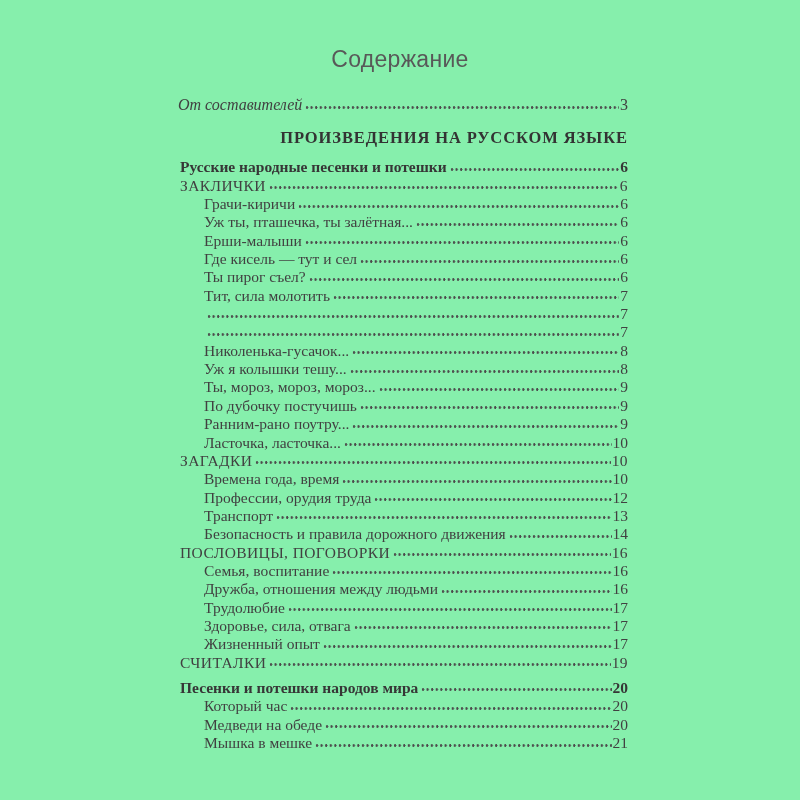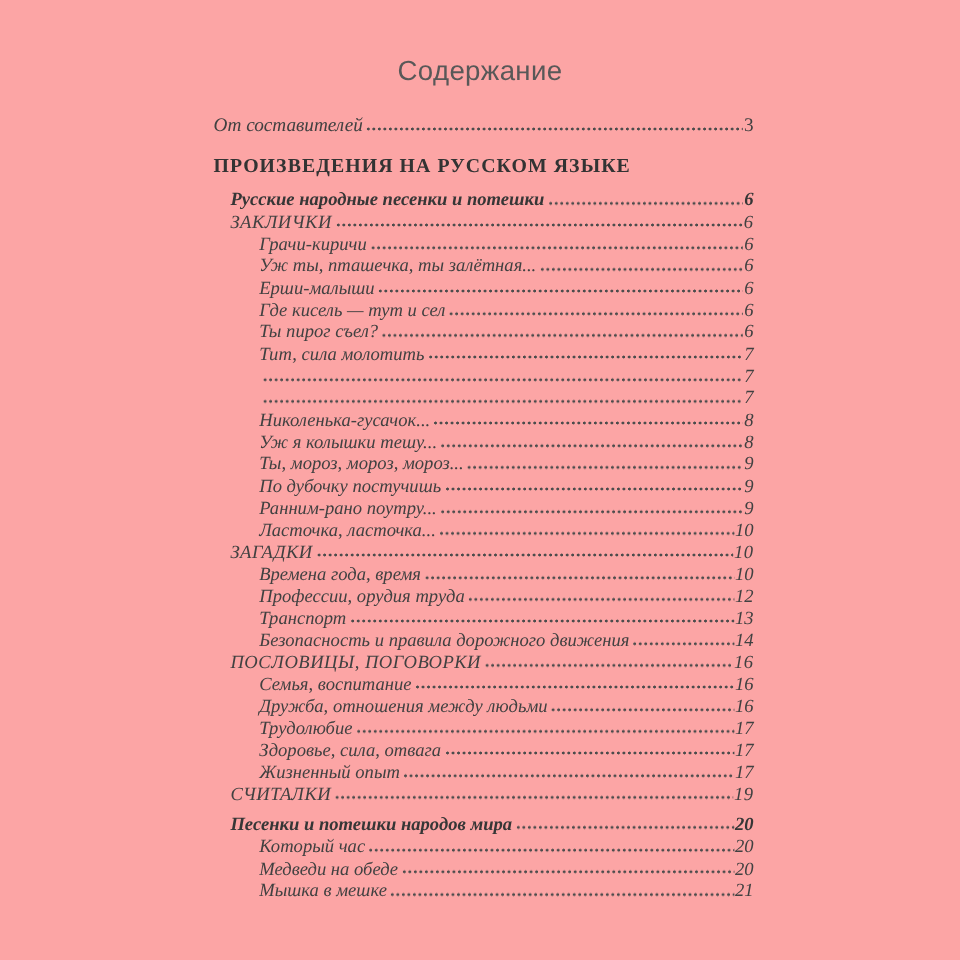--- a/index.html
+++ b/index.html
@@ -6,21 +6,21 @@
   body {
     width: 800px; height: 800px;
     background: #ffffff;
     font-family: "Liberation Serif", serif;
     color: #414141;
     overflow: hidden;
   }
   .page {
     position: relative;
     width: 800px; height: 800px;
-    background: #fca5a5;
+    background: #86efac;
   }
   .doc-title {
     position: absolute;
     top: 46px; left: 0; width: 100%;
     text-align: center;
     font-family: "Liberation Sans", sans-serif;
     font-size: 23px;
     font-weight: 400;
     color: #585858;
     letter-spacing: 0.3px;
@@ -53,29 +53,29 @@
   .preface-row {
     position: absolute;
     top: 93px; left: 0; right: 0;
     height: 20px;
     font-size: 16px;
   }
   .preface-row .label { font-style: italic; }
   .section-heading {
     position: absolute;
     top: 128px; left: 0; width: 100%;
-    text-align: left;
+    text-align: right;
     font-size: 16.5px;
     font-weight: bold;
     color: #333333;
     letter-spacing: 0.9px;
   }
   .toc-list {
     position: absolute;
-    top: 157px; left: 14px; right: 0; font-style: italic;
+    top: 157px; left: 2px; right: 0;
   }
   .toc-list .indent-1 { padding-left: 24px; }
   .toc-list .bold { font-weight: bold; color: #363636; }
   .toc-list .caps { letter-spacing: 0.4px; text-align: center; }
   .toc-list .gap-before { margin-top: 7px; }
 </style>
 </head>
 <body>
 
 <div class="page">

